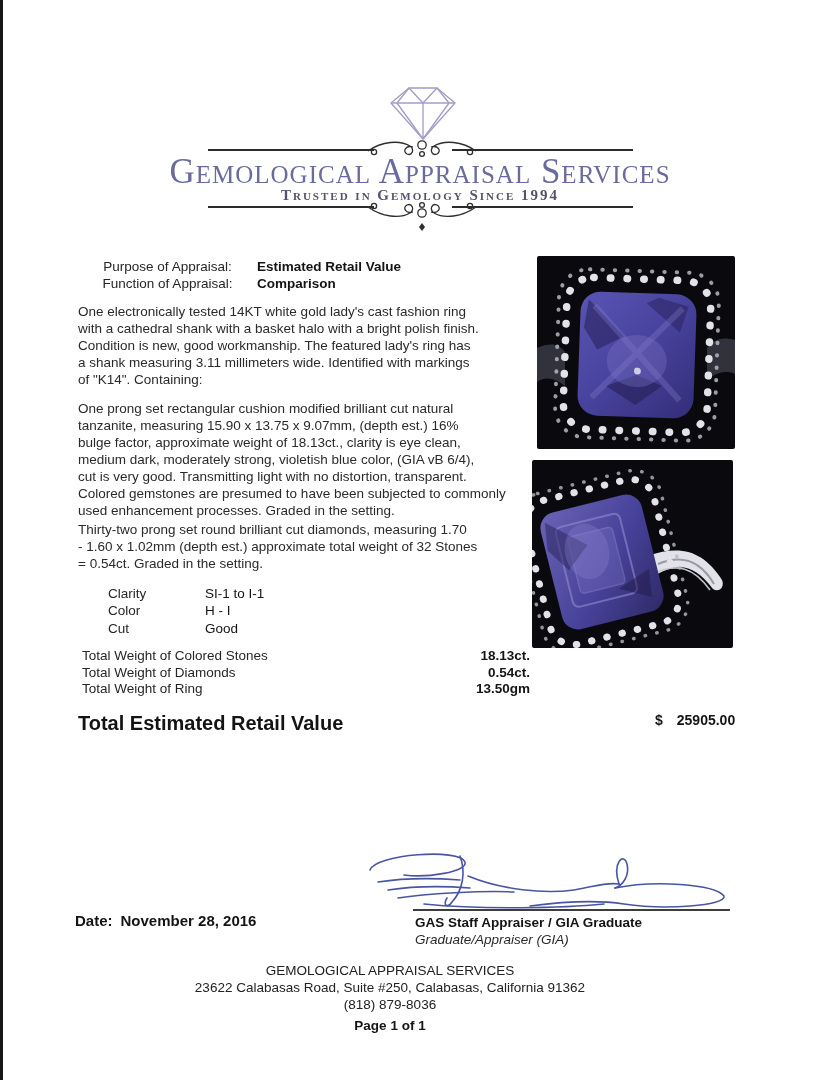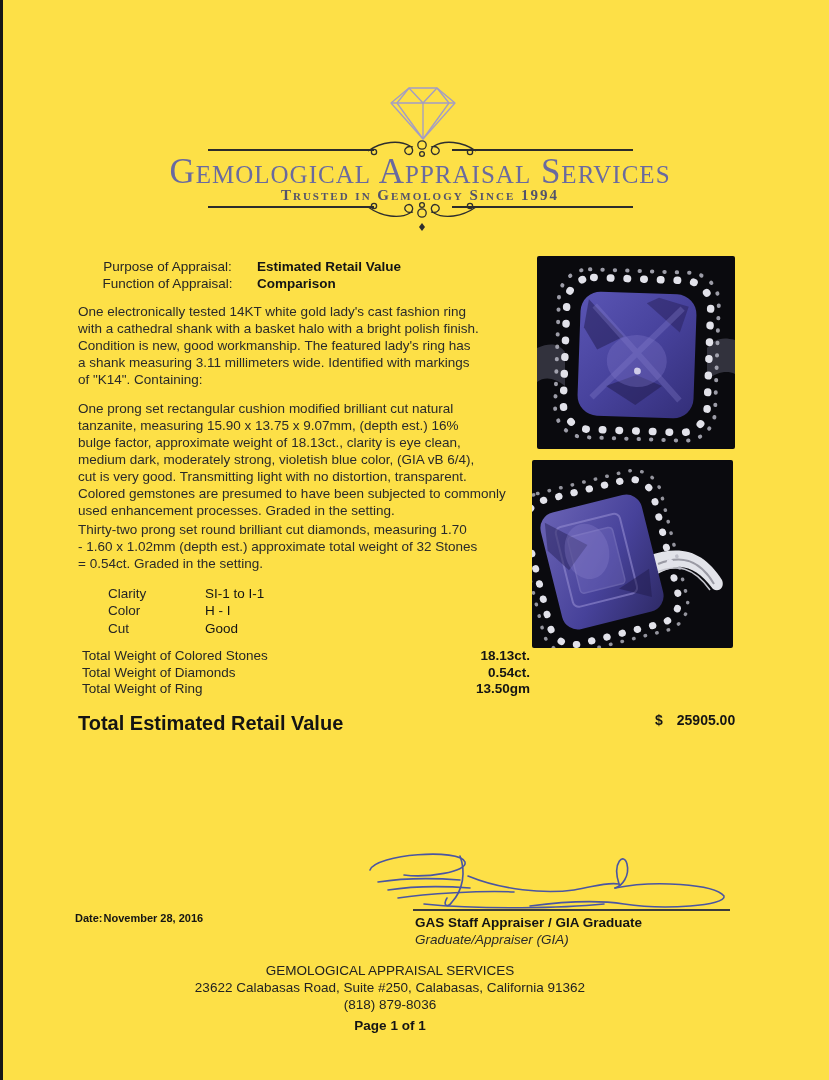--- a/index.html
+++ b/index.html
@@ -1,16 +1,16 @@
 <!DOCTYPE html>
 <html><head>
 <meta charset="utf-8">
 <style>
   html,body{margin:0;padding:0;background:#888;}
-  .page{position:relative;width:829px;height:1080px;background:#fde047;overflow:hidden;
+  .page{position:relative;width:829px;height:1080px;background:#ffffff;overflow:hidden;
         font-family:"Liberation Sans","DejaVu Sans",sans-serif;color:#262626;}
   .scan-edge{position:absolute;left:0;top:0;width:3px;height:100%;background:#161616;}
 
   
   .logo{position:absolute;left:383px;top:84px;}
   .rule{position:absolute;height:2px;background:#2c2c2c;}
   .r-top-l{left:208px;top:149px;width:166px;}
   .r-top-r{left:452px;top:149px;width:181px;}
   .r-bot-l{left:208px;top:206px;width:166px;}
   .r-bot-r{left:452px;top:206px;width:181px;}
@@ -52,21 +52,21 @@
   
   .photo{position:absolute;}
   .ph1{left:537px;top:256px;}
   .ph2{left:532px;top:460px;}
 
   
   .sig{position:absolute;left:362px;top:842px;}
   .sig-line{position:absolute;left:413px;top:909px;width:317px;height:2px;background:#3d3d3d;}
   .signer{position:absolute;left:415px;top:915px;font-size:13.5px;font-weight:bold;color:#141414;text-align:center;}
   .signer-title{position:absolute;left:415px;top:932px;font-size:13.5px;font-style:italic;color:#2a2a2a;}
-  .date-row{position:absolute;left:75px;top:912px;font-size:11px;font-weight:bold;color:#141414;display:flex;gap:1px;}
+  .date-row{position:absolute;left:75px;top:912px;font-size:15px;font-weight:bold;color:#141414;display:flex;gap:8px;}
 
   
   .footer{position:absolute;left:0;top:962px;width:780px;text-align:center;
         font-size:13.5px;line-height:17px;color:#222;}
   .footer .pg{font-weight:bold;margin-top:4px;color:#141414;}
 </style>
 </head>
 <body>
 
 <div class="page">

